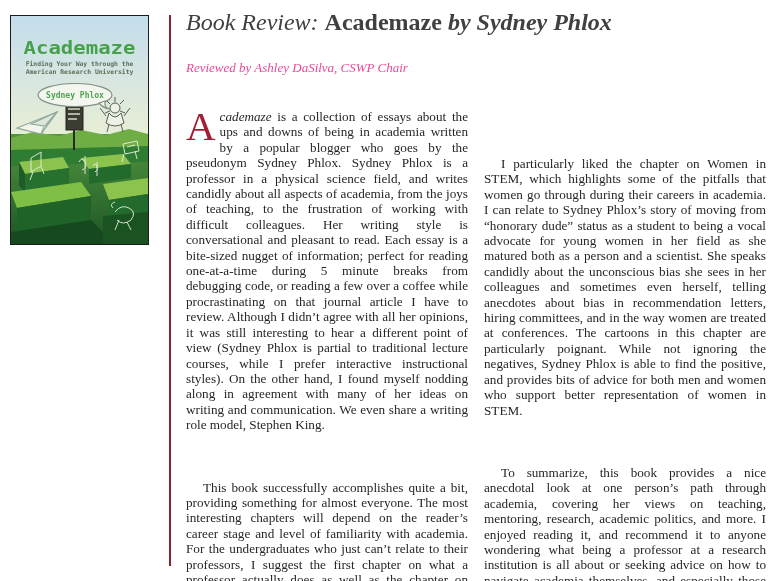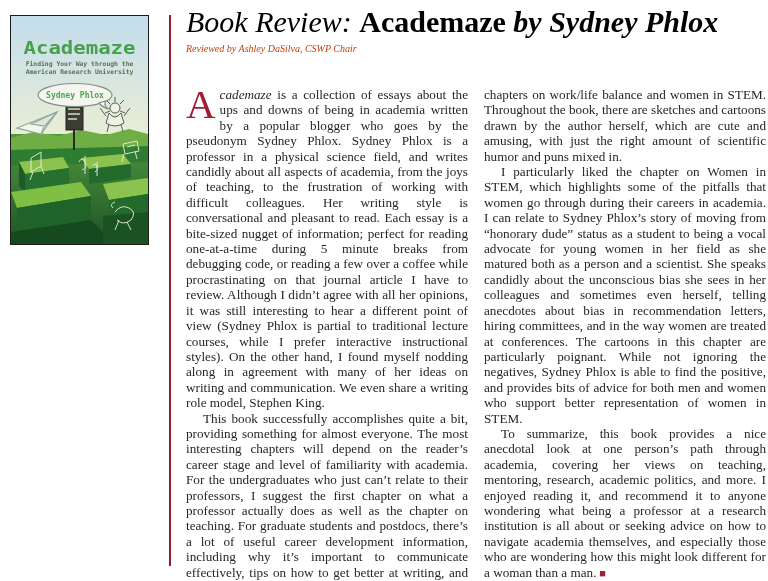--- a/index.html
+++ b/index.html
@@ -17,40 +17,40 @@
 
   
   .v-rule{
     position:absolute;left:169px;top:15px;width:2px;height:551px;
     background:#8c2130;
   }
 
   
   .content{position:absolute;left:186px;top:8px;width:580px;}
   .headline{
-    font-size:30px;line-height:28px;color:#000000;margin:0;font-weight:normal;
+    font-size:24px;line-height:28px;color:#404040;margin:0;font-weight:normal;
     white-space:nowrap;
   }
   .headline .t-prefix{font-style:italic;}
   .headline .t-book{font-weight:bold;}
   .headline .t-suffix{font-weight:bold;font-style:italic;}
   .byline{
-    font-size:10px;font-style:italic;color:#c2410c;margin:7px 0 0 0;
+    font-size:13px;font-style:italic;color:#ec4899;margin:24px 0 0 0;
   }
 
   
   .columns{
     display:flex;gap:16px;margin-top:33px;
   }
   .col{width:282px;}
   .body-para{
     margin:0;font-size:13.2px;line-height:15.4px;text-align:justify;
     color:#262626;
   }
-  .body-para.indent{text-indent:17px;}
+  .body-para.indent{text-indent:17px;margin-top:47px;}
   .body-para.justify-last{text-align-last:justify;}
   .dropcap{
     float:left;font-size:41px;line-height:30px;color:#a11e35;
     margin:2px 4px 0 0;font-family:"Liberation Serif",serif;
   }
   .body-para em{}
   .end-mark{color:#a11e35;font-size:11px;}
 </style>
 </head>
 <body>
@@ -138,20 +138,19 @@
       <span class="t-prefix">Book Review: </span><span class="t-book">Academaze</span><span class="t-suffix"> by Sydney Phlox</span>
     </h1>
     <p class="byline">Reviewed by Ashley DaSilva, CSWP Chair</p>
 
     <div class="columns">
       <div class="col" id="col1">
           <p class="body-para"><span class="dropcap">A</span><em>cademaze</em> is a collection of essays about the ups and downs of being in academia written by a popular blogger who goes by the pseudonym Sydney Phlox. Sydney Phlox is a professor in a physical science field, and writes candidly about all aspects of academia, from the joys of teaching, to the frustration of working with difficult colleagues. Her writing style is conversational and pleasant to read. Each essay is a bite-sized nugget of information; perfect for reading one-at-a-time during 5 minute breaks from debugging code, or reading a few over a coffee while procrastinating on that journal article I have to review. Although I didn’t agree with all her opinions, it was still interesting to hear a different point of view (Sydney Phlox is partial to traditional lecture courses, while I prefer interactive instructional styles). On the other hand, I found myself nodding along in agreement with many of her ideas on writing and communication. We even share a writing role model, Stephen King.</p>
           <p class="body-para indent justify-last">This book successfully accomplishes quite a bit, providing something for almost everyone. The most interesting chapters will depend on the reader’s career stage and level of familiarity with academia. For the undergraduates who just can’t relate to their professors, I suggest the first chapter on what a professor actually does as well as the chapter on teaching. For graduate students and postdocs, there’s a lot of useful career development information, including why it’s important to communicate effectively, tips on how to get better at writing, and advice on how to network at conferences. Readers at all career stages will enjoy the</p>
         </div>
       <div class="col" id="col2">
-          <p class="body-para">chapters on work/life balance and women in STEM. Throughout the book, there are sketches and cartoons drawn by the author herself, which are cute and amusing, with just the right amount of scientific humor and puns mixed in.</p>
           <p class="body-para indent">I particularly liked the chapter on Women in STEM, which highlights some of the pitfalls that women go through during their careers in academia. I can relate to Sydney Phlox’s story of moving from “honorary dude” status as a student to being a vocal advocate for young women in her field as she matured both as a person and a scientist. She speaks candidly about the unconscious bias she sees in her colleagues and sometimes even herself, telling anecdotes about bias in recommendation letters, hiring committees, and in the way women are treated at conferences. The cartoons in this chapter are particularly poignant. While not ignoring the negatives, Sydney Phlox is able to find the positive, and provides bits of advice for both men and women who support better representation of women in STEM.</p>
           <p class="body-para indent">To summarize, this book provides a nice anecdotal look at one person’s path through academia, covering her views on teaching, mentoring, research, academic politics, and more. I enjoyed reading it, and recommend it to anyone wondering what being a professor at a research institution is all about or seeking advice on how to navigate academia themselves, and especially those who are wondering how this might look different for a woman than a man.<span class="end-mark"> ■</span></p>
         </div>
     </div>
   </div>
 
 </div>
 
 </body></html>

